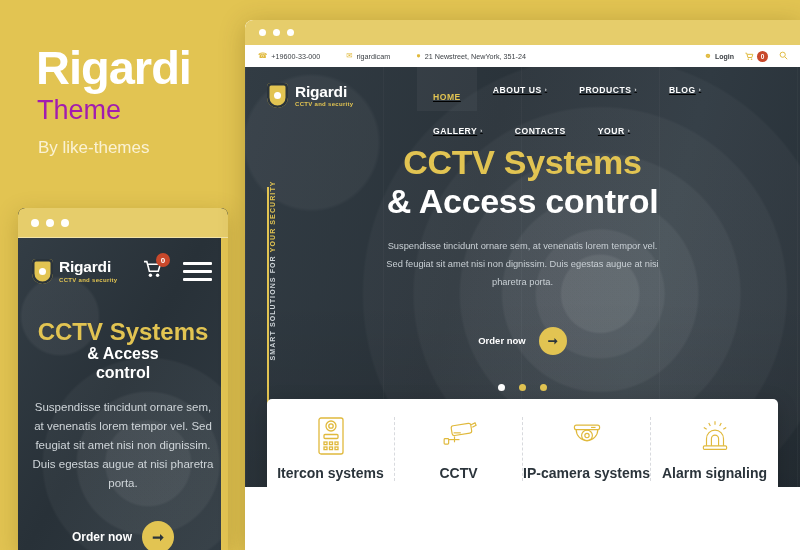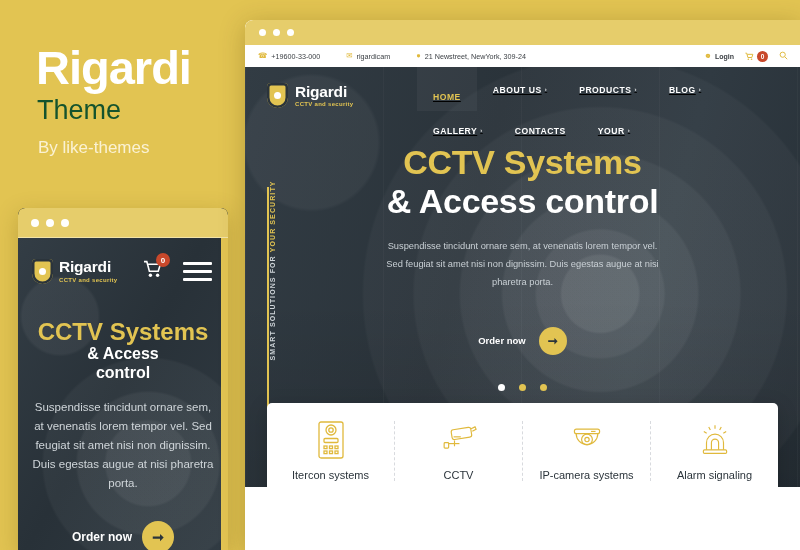--- a/index.html
+++ b/index.html
@@ -13,21 +13,21 @@
   .stage{position:relative;width:800px;height:550px;}
 
   
   .promo{position:absolute;left:0;top:0;width:245px;height:550px;}
   .promo-title{
     position:absolute;left:36px;top:44px;
     font-size:47px;font-weight:bold;color:#ffffff;letter-spacing:-1px;line-height:1;
   }
   .promo-sub{
     position:absolute;left:37px;top:97px;
-    font-size:27px;font-weight:300;color:#14532d;line-height:1;
+    font-size:27px;font-weight:300;color:#a21caf;line-height:1;
   }
   .promo-by{
     position:absolute;left:38px;top:138px;
     font-size:17px;color:#fdf6df;opacity:.92;
   }
 
   
   .mobile{
     position:absolute;left:18px;top:208px;width:210px;height:342px;
     border-radius:7px 7px 0 0;overflow:hidden;
@@ -183,21 +183,21 @@
     position:absolute;left:22px;right:22px;bottom:-10px;z-index:6;
     background:#fff;border-radius:5px;box-shadow:0 5px 20px rgba(0,0,0,.18);
     display:flex;padding:18px 0 16px;
   }
   .feat{
     flex:1;display:flex;flex-direction:column;align-items:center;gap:10px;
     border-right:1px dashed #d8dade;
   }
   .feat:last-child{border-right:none;}
   .feat svg{display:block;}
-  .feat span{font-size:11px;font-weight:normal;color:#2b343b;}
+  .feat span{font-size:14px;font-weight:bold;color:#2b343b;}
 </style>
 </head>
 <body>
 
 <div class="stage">
 
   <div class="promo">
     <div class="promo-title">Rigardi</div>
     <div class="promo-sub">Theme</div>
     <div class="promo-by">By like-themes</div>
@@ -264,21 +264,21 @@
       <span class="tb-item">
         <span class="tb-ic">☎</span>
         <span>+19600-33-000</span>
       </span>
       <span class="tb-item">
         <span class="tb-ic">✉</span>
         <span>rigardicam</span>
       </span>
       <span class="tb-item">
         <span class="tb-ic">●</span>
-        <span>21 Newstreet, NewYork, 309-24</span>
+        <span>21 Newstreet, NewYork, 351-24</span>
       </span>
 
       <span class="tb-right">
         <span class="tb-login">
           <span class="tb-ic">☻</span>
           <span>Login</span>
         </span>
         <span class="tb-cart">
           <svg width="9" height="9" viewBox="0 0 20 18" fill="none" stroke="#e0b93c" stroke-width="2.2">
             <path d="M1 1.6h2.8l2.6 9.6h8.8l2.2-7H5"></path>

